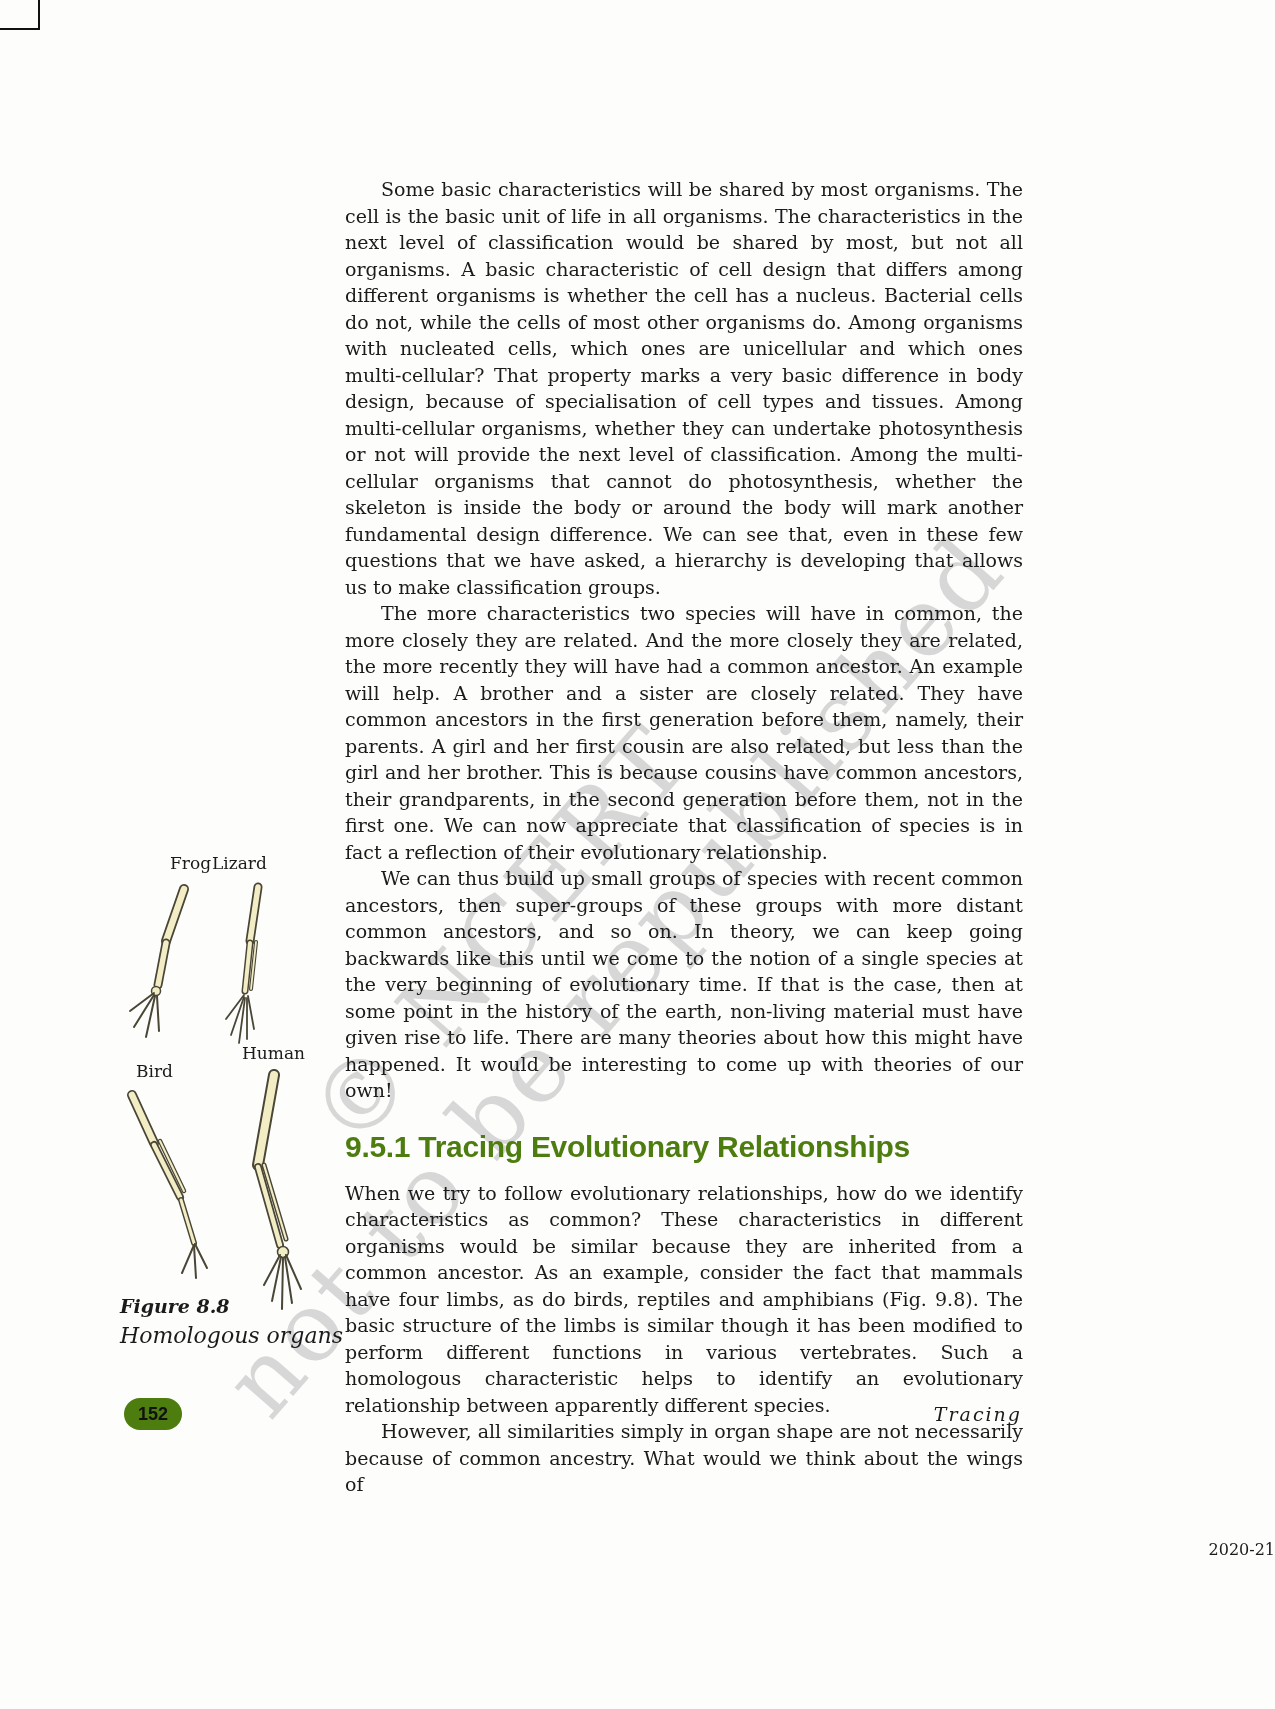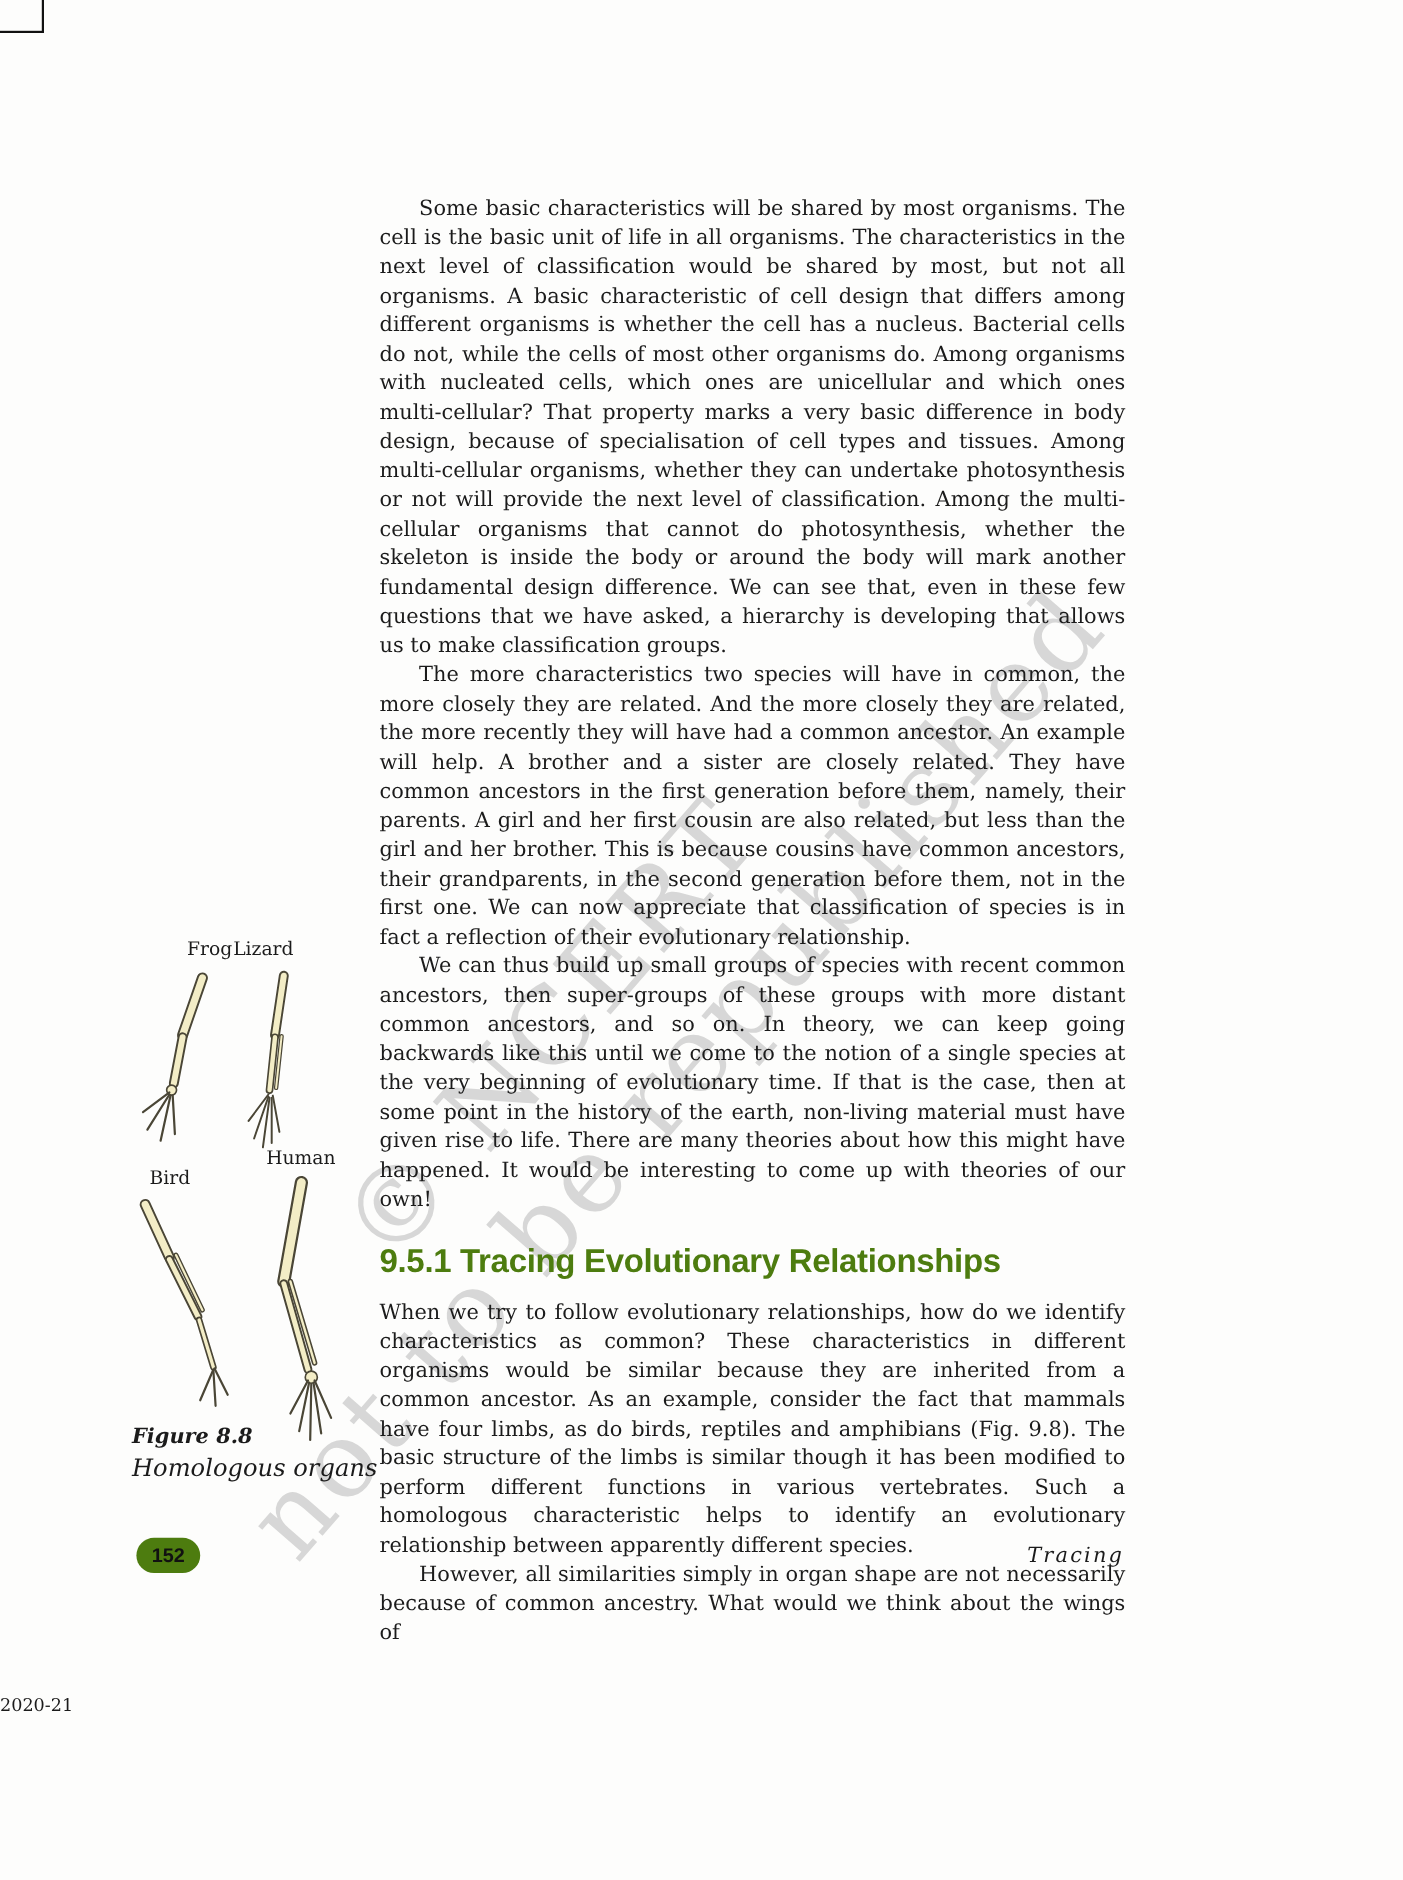--- a/index.html
+++ b/index.html
@@ -75,21 +75,21 @@
     display:flex;align-items:center;justify-content:center;
     font-family:"Liberation Sans",sans-serif;
     font-weight:bold;font-size:18px;color:#111;
     z-index:1;
   }
   .footer-right{
     position:absolute;right:253px;top:1403px;
     font-style:italic;font-size:19px;letter-spacing:2px;z-index:1;
   }
   .footer-center{
-    position:absolute;left:0;top:1540px;width:1275px;text-align:left;
+    position:absolute;left:0;top:1540px;width:1275px;text-align:right;
     font-size:16px;z-index:1;
   }
 </style>
 </head>
 <body>
 
 <div class="page">
 
   <div class="cropmark"></div>
 

